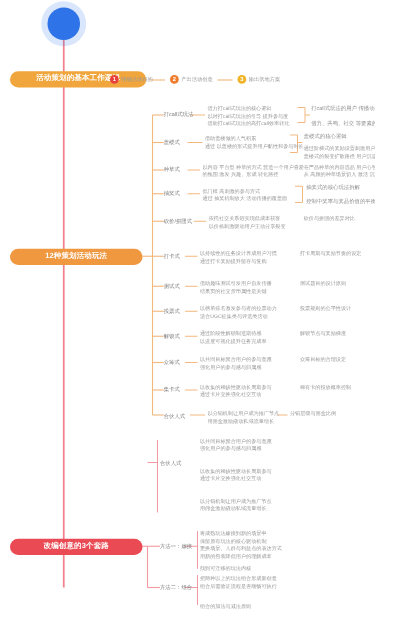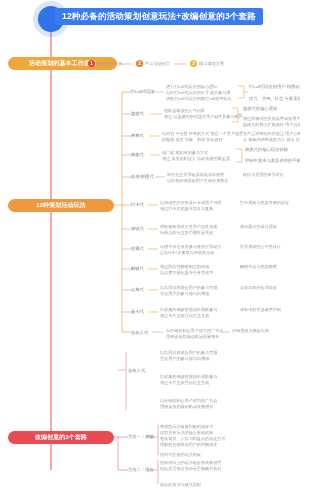--- a/index.html
+++ b/index.html
@@ -104,21 +104,20 @@
     <path d="M148,470 L158,470" stroke="#f19aa2" stroke-width="0.8" fill="none"></path>
 
     <path d="M158,425 L158,455" stroke="#f19aa2" stroke-width="0.8" fill="none"></path>
     <path d="M158,460 L158,484" stroke="#f19aa2" stroke-width="0.8" fill="none"></path>
 
     <path d="M118,370 L126,370" stroke="#f19aa2" stroke-width="0.8" fill="none"></path>
     <path d="M126,352 L126,410" stroke="#f19aa2" stroke-width="0.8" fill="none"></path>
   </svg>
 
   <div class="root-dot"></div>
-  <div class="root-title">12种必备的活动策划创意玩法+改编创意的3个套路</div>
 
   <div class="pill amber" style="left:8px;top:57px;width:95px;">活动策划的基本工作逻辑</div>
 
   <div class="chip" style="left:88px;top:60px;">
     <span class="num" style="background:#e8413c;">1</span>
     <span class="ctx">明确活动目的</span>
   </div>
   <div class="chip" style="left:136px;top:60px;">
     <span class="num" style="background:#f07d2e;">2</span>
     <span class="ctx">产出活动创意</span>

